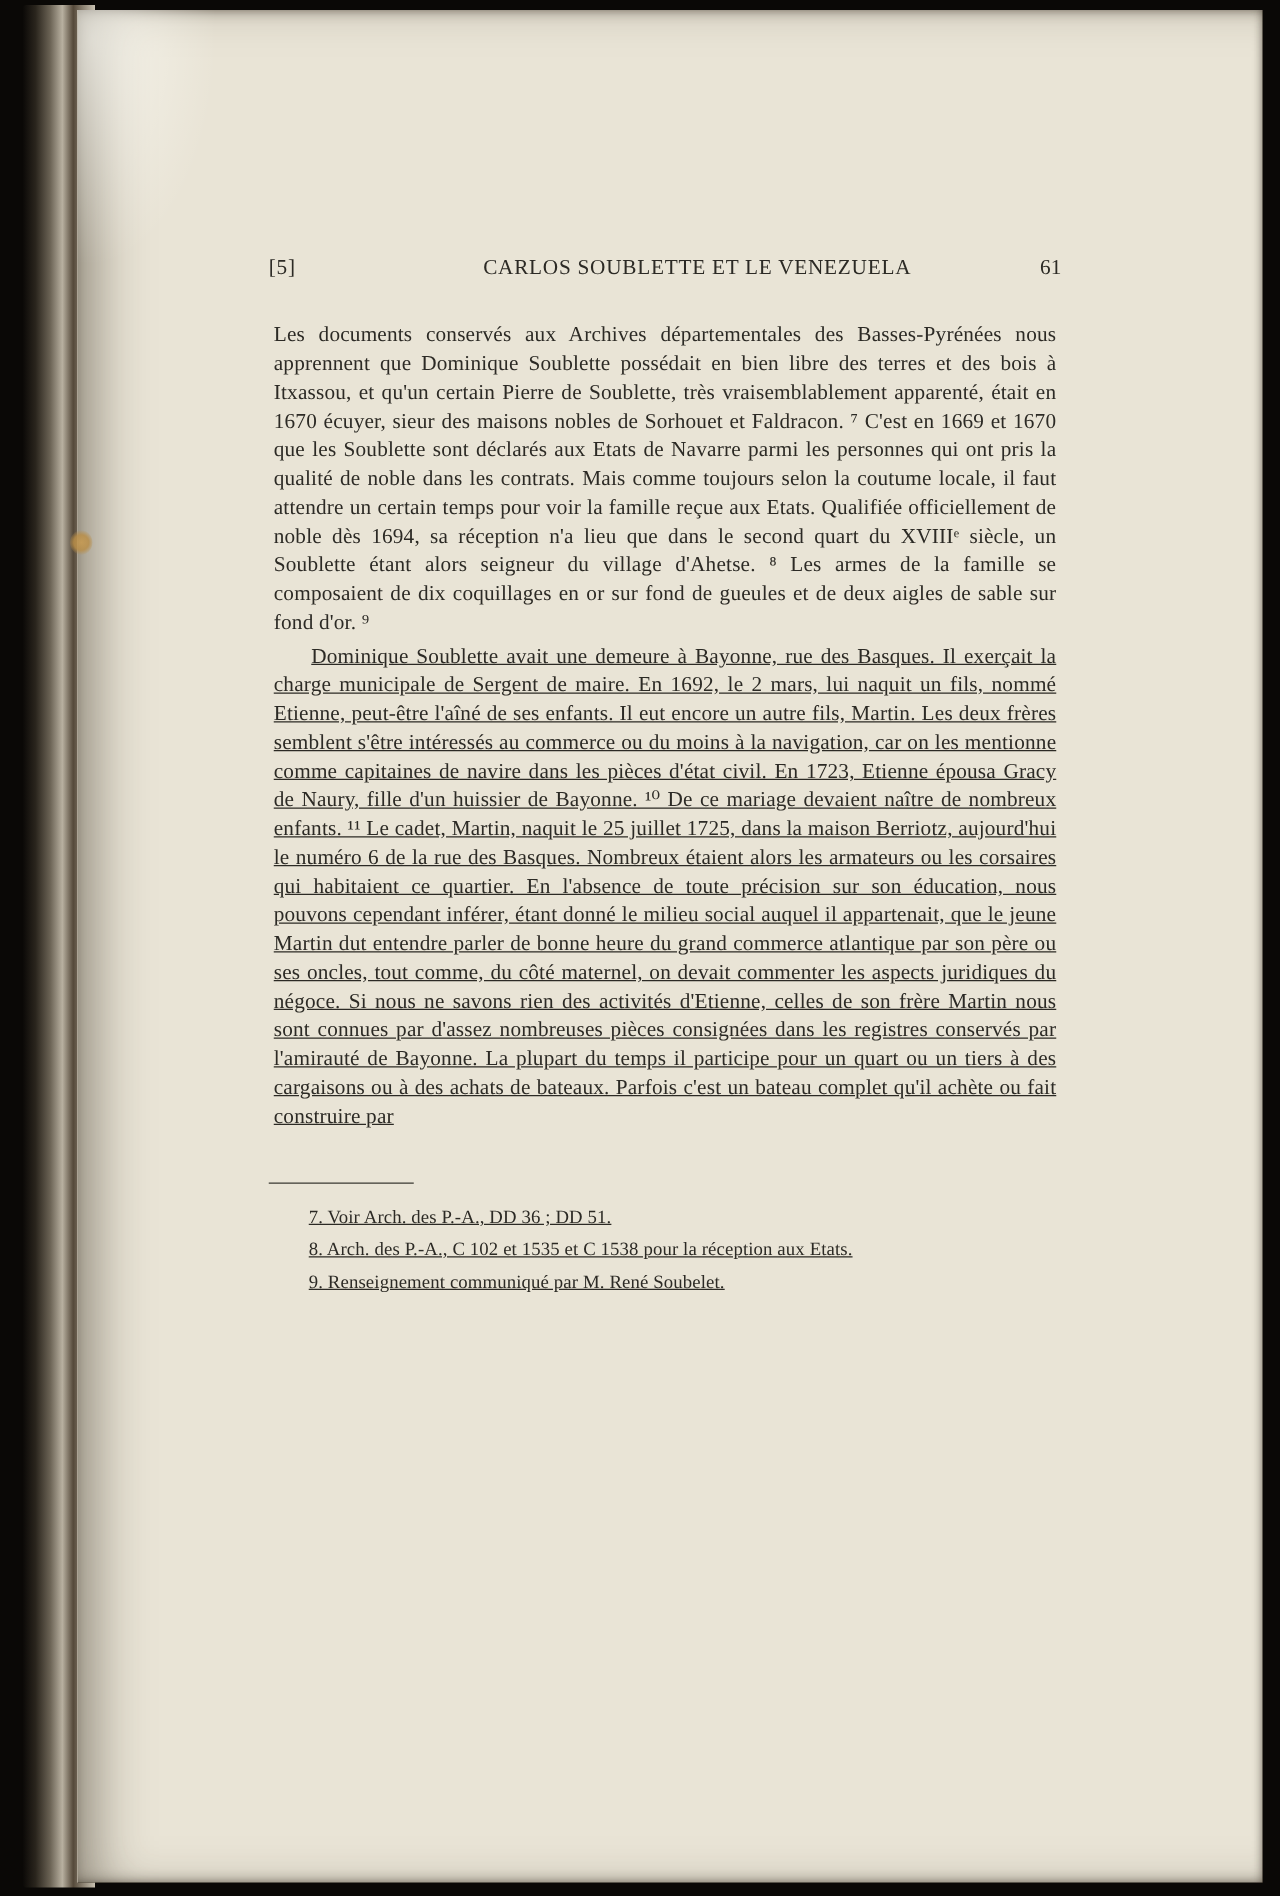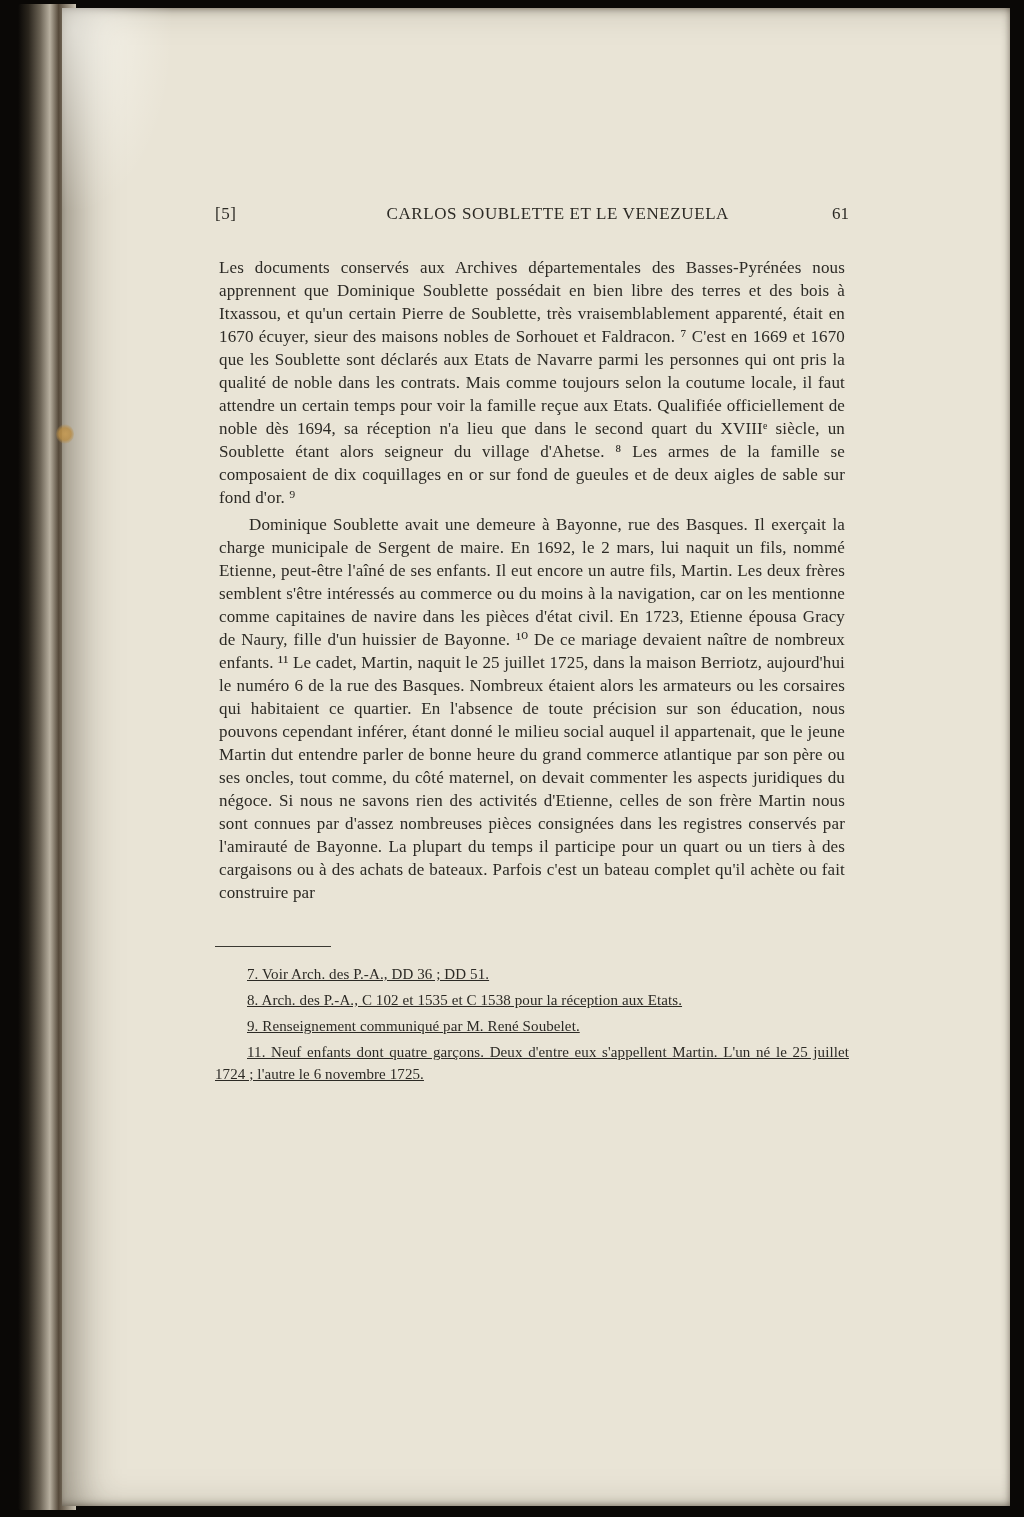--- a/index.html
+++ b/index.html
@@ -81,21 +81,21 @@
   .header .bracket { width: 120px; }
   .header .title   { flex: 1; text-align: right; }
   .header .pageno  { width: 120px; text-align: right; letter-spacing: 0; }
   .para {
     margin: 4px;
     font-size: 17px;
     line-height: 23px;
     text-align: justify;
     letter-spacing: 0.15px;
   }
-  .para + .para { margin-top: 3px; }
+  .para + .para { margin-top: 3px; text-decoration: underline; }
   .para.indent { text-indent: 30px; }
   .footnotes { margin-top: 42px; }
   .fn-rule {
     width: 116px;
     border-top: 1.6px solid #3a3832;
     margin-bottom: 16px;
   }
   .fn {
     margin: 0 0 4px 0;
     font-size: 15px;
@@ -126,18 +126,17 @@
 
       <p class="para">Les documents conservés aux Archives départementales des Basses-Pyrénées nous apprennent que Dominique Soublette possédait en bien libre des terres et des bois à Itxassou, et qu'un certain Pierre de Soublette, très vraisemblablement apparenté, était en 1670 écuyer, sieur des maisons nobles de Sorhouet et Faldracon. ⁷ C'est en 1669 et 1670 que les Soublette sont déclarés aux Etats de Navarre parmi les personnes qui ont pris la qualité de noble dans les contrats. Mais comme toujours selon la coutume locale, il faut attendre un certain temps pour voir la famille reçue aux Etats. Qualifiée officiellement de noble dès 1694, sa réception n'a lieu que dans le second quart du XVIIIᵉ siècle, un Soublette étant alors seigneur du village d'Ahetse. ⁸ Les armes de la famille se composaient de dix coquillages en or sur fond de gueules et de deux aigles de sable sur fond d'or. ⁹</p>
 
       <p class="para indent">Dominique Soublette avait une demeure à Bayonne, rue des Basques. Il exerçait la charge municipale de Sergent de maire. En 1692, le 2 mars, lui naquit un fils, nommé Etienne, peut-être l'aîné de ses enfants. Il eut encore un autre fils, Martin. Les deux frères semblent s'être intéressés au commerce ou du moins à la navigation, car on les mentionne comme capitaines de navire dans les pièces d'état civil. En 1723, Etienne épousa Gracy de Naury, fille d'un huissier de Bayonne. ¹⁰ De ce mariage devaient naître de nombreux enfants. ¹¹ Le cadet, Martin, naquit le 25 juillet 1725, dans la maison Berriotz, aujourd'hui le numéro 6 de la rue des Basques. Nombreux étaient alors les armateurs ou les corsaires qui habitaient ce quartier. En l'absence de toute précision sur son éducation, nous pouvons cependant inférer, étant donné le milieu social auquel il appartenait, que le jeune Martin dut entendre parler de bonne heure du grand commerce atlantique par son père ou ses oncles, tout comme, du côté maternel, on devait commenter les aspects juridiques du négoce. Si nous ne savons rien des activités d'Etienne, celles de son frère Martin nous sont connues par d'assez nombreuses pièces consignées dans les registres conservés par l'amirauté de Bayonne. La plupart du temps il participe pour un quart ou un tiers à des cargaisons ou à des achats de bateaux. Parfois c'est un bateau complet qu'il achète ou fait construire par</p>
 
       <div class="footnotes">
         <div class="fn-rule"></div>
         <p class="fn">7. Voir Arch. des P.-A., DD 36 ; DD 51.</p>
         <p class="fn">8. Arch. des P.-A., C 102 et 1535 et C 1538 pour la réception aux Etats.</p>
         <p class="fn">9. Renseignement communiqué par M. René Soubelet.</p>
-        <p class="fn">11. Neuf enfants dont quatre garçons. Deux d'entre eux s'appellent Martin. L'un né le 25 juillet 1724 ; l'autre le 6 novembre 1725.</p>
       </div>
 
     </div>
   </div>
 </div>
 
 </body></html>

